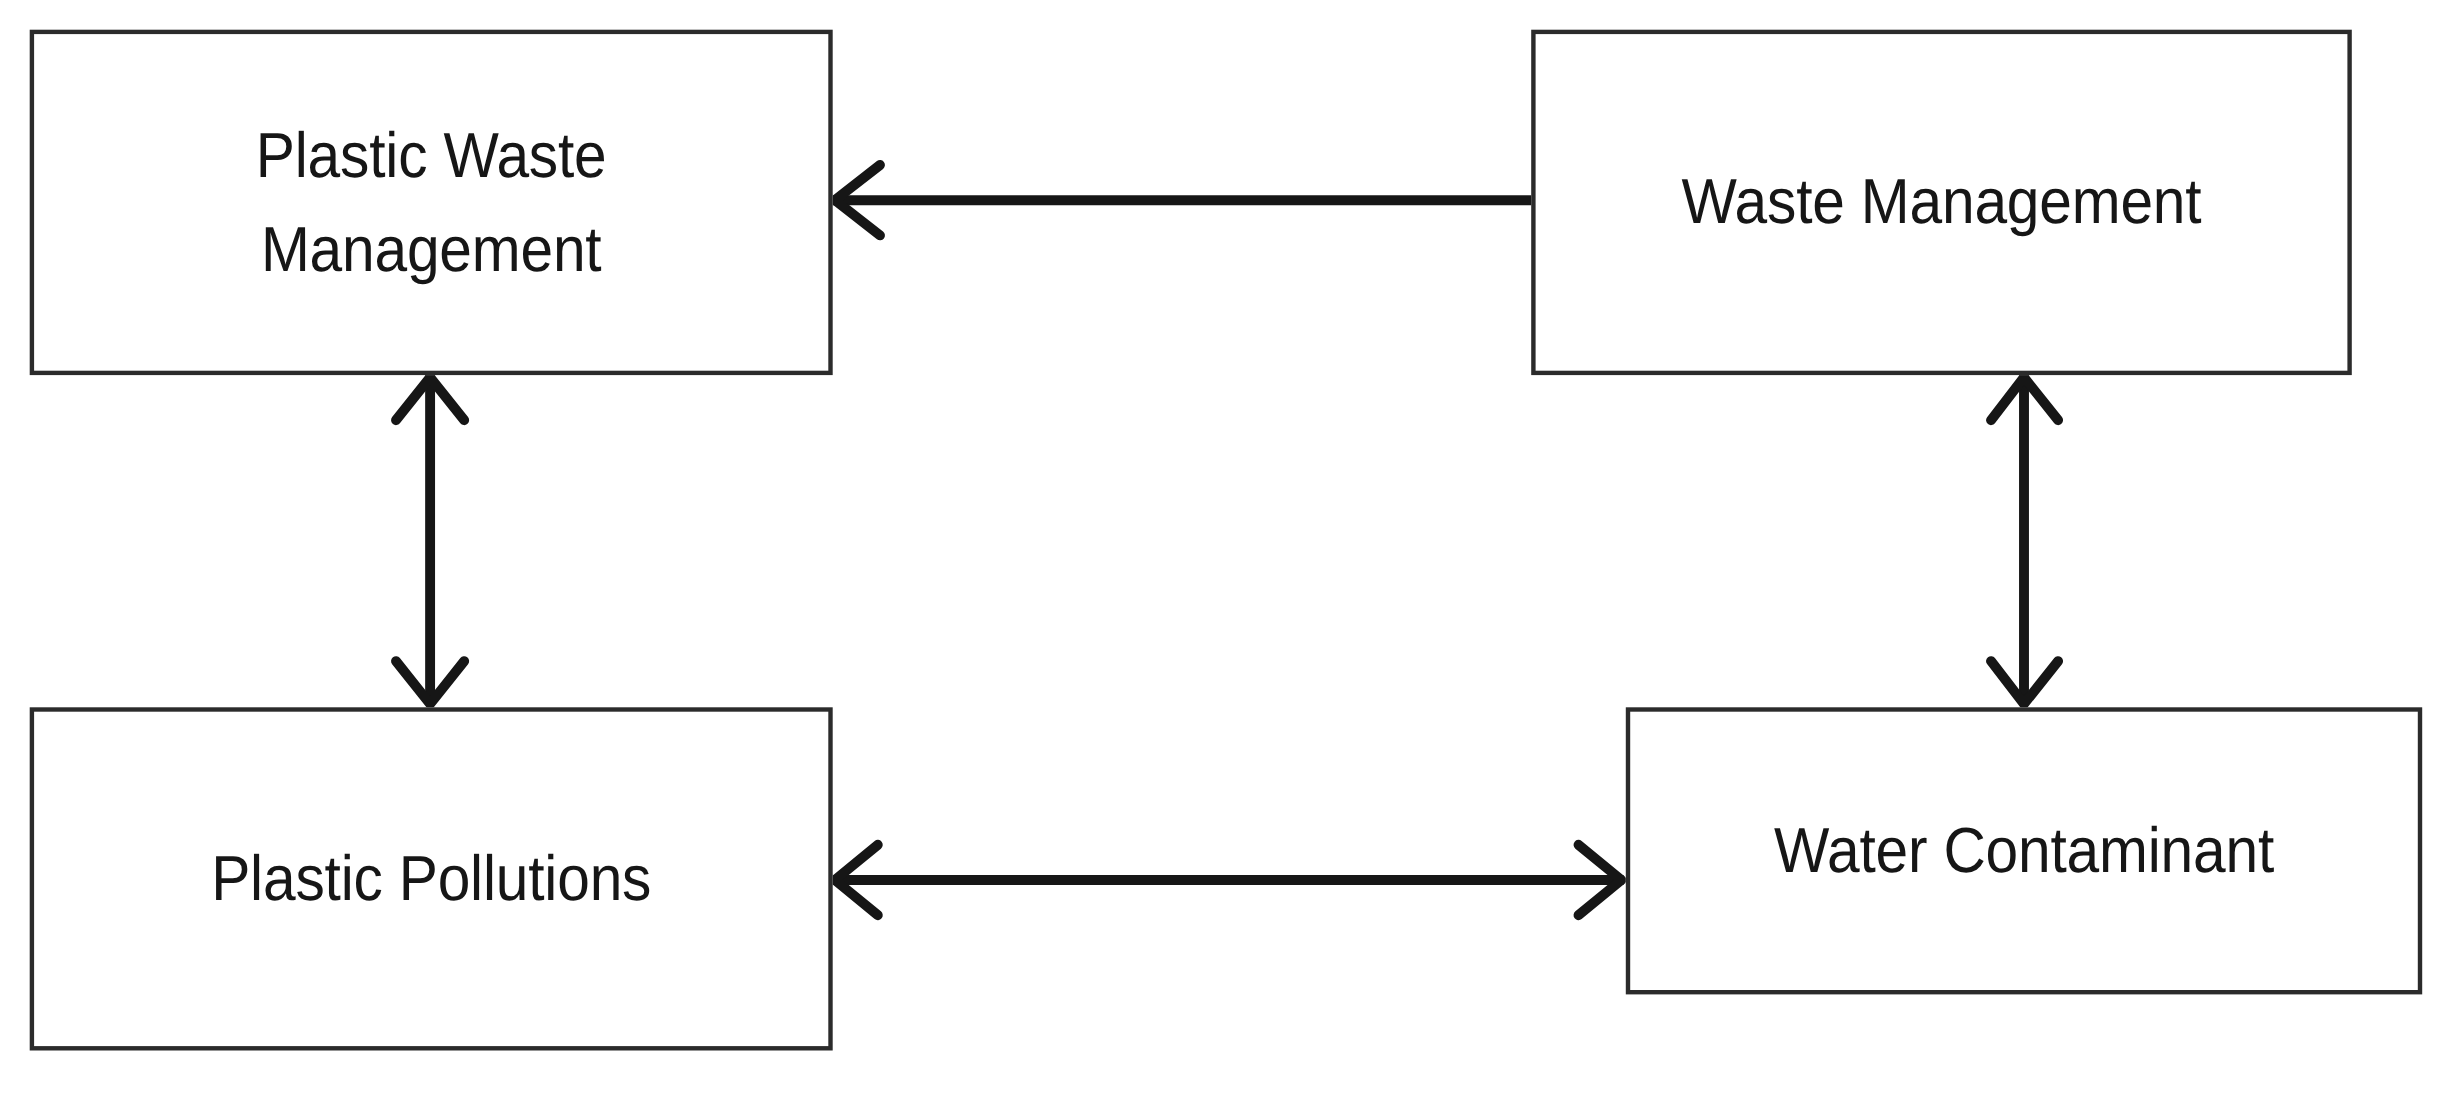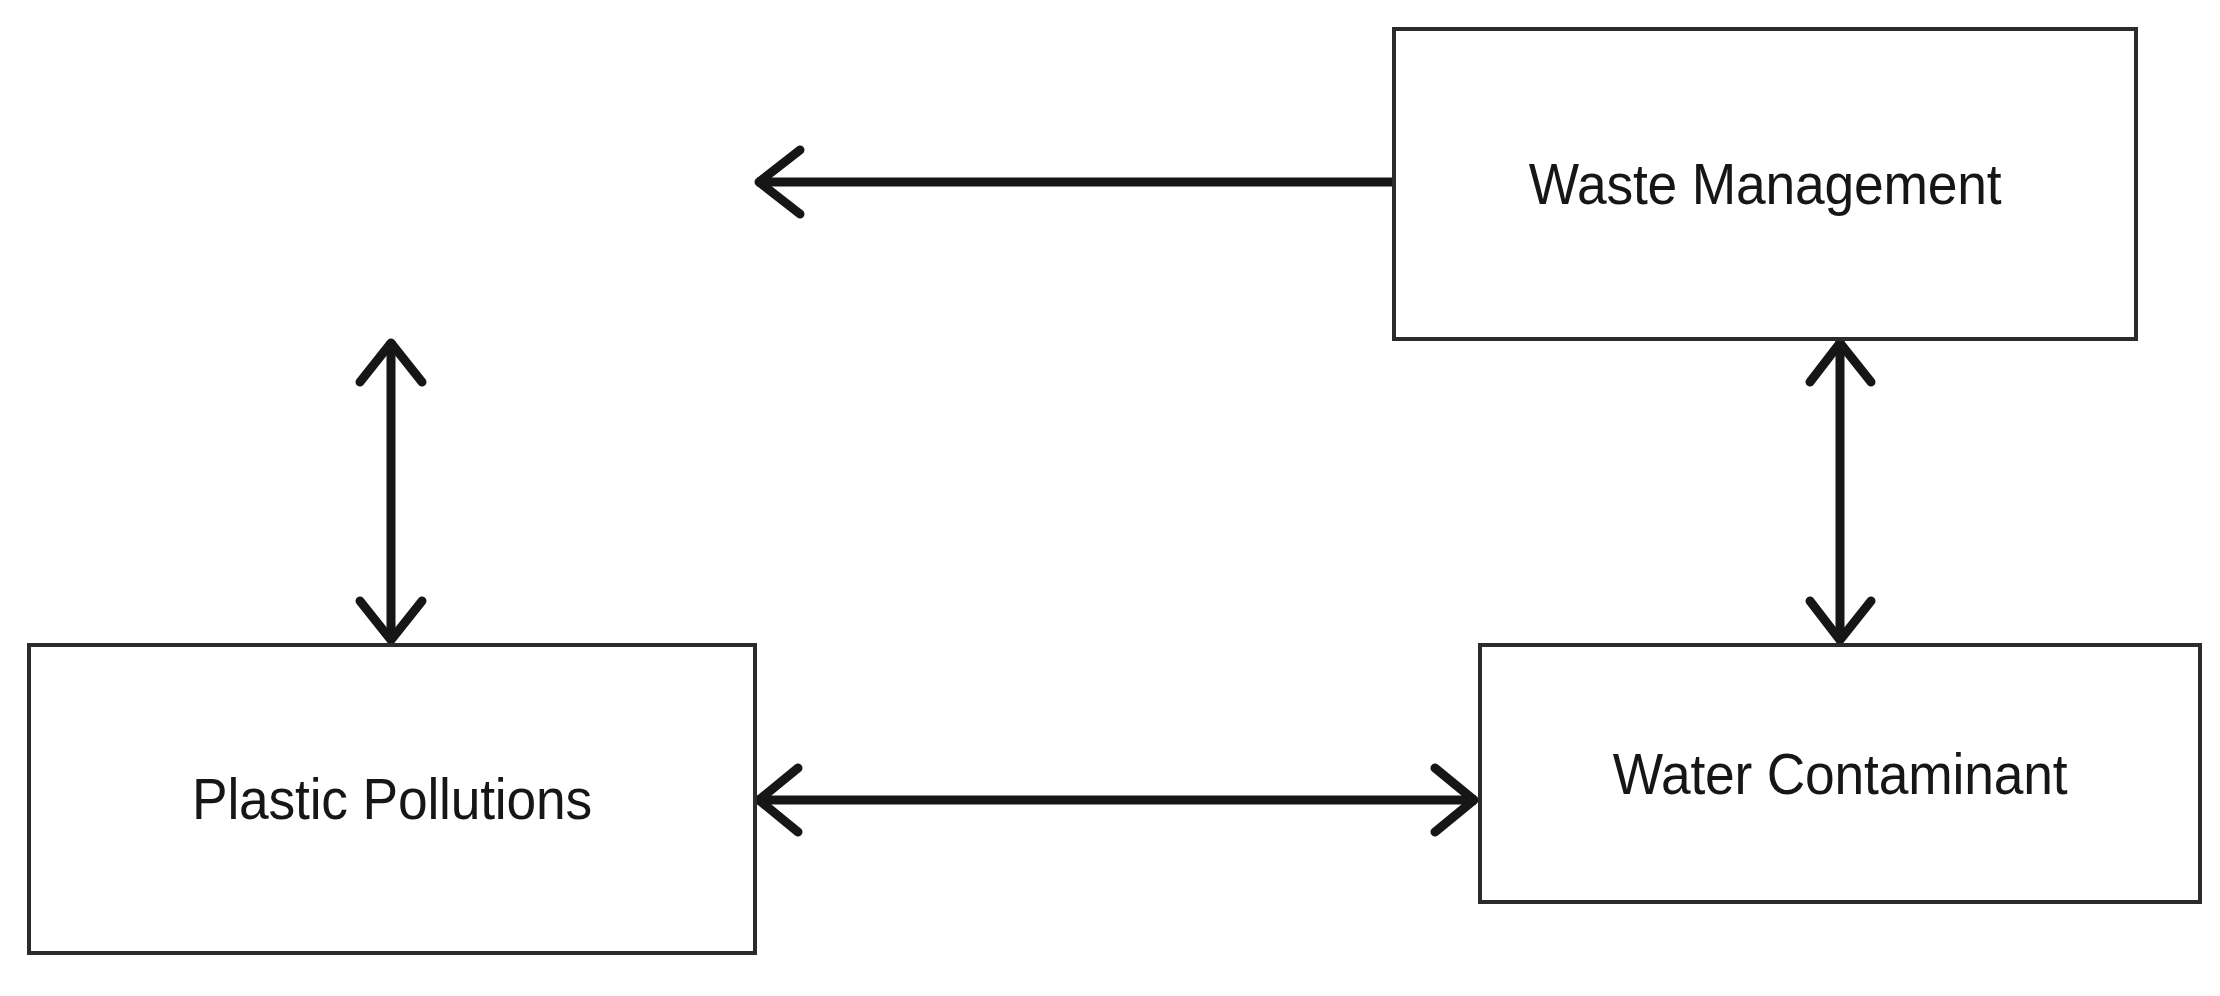--- a/index.html
+++ b/index.html
@@ -78,20 +78,24 @@
       <polyline points="360,601 391,640 422,601" fill="none" stroke="#161616" stroke-width="9" stroke-linecap="round" stroke-linejoin="round"></polyline>
     </g>
 
     <g>
       <line x1="1840" y1="341" x2="1840" y2="641" stroke="#161616" stroke-width="9" stroke-linecap="butt"></line>
       <polyline points="1810,382 1840,343 1871,382" fill="none" stroke="#161616" stroke-width="9" stroke-linecap="round" stroke-linejoin="round"></polyline>
       <polyline points="1810,601 1840,640 1871,601" fill="none" stroke="#161616" stroke-width="9" stroke-linecap="round" stroke-linejoin="round"></polyline>
     </g>
   </svg>
 
+  <div class="node" style="left:27px; top:27px; width:730px; height:314px;">
+    <span class="node-label two-line">Plastic Waste
+Management</span>
+  </div>
 
   <div class="node" style="left:1392px; top:27px; width:746px; height:314px;">
     <span class="node-label">Waste Management</span>
   </div>
 
   <div class="node" style="left:27px; top:643px; width:730px; height:312px;">
     <span class="node-label">Plastic Pollutions</span>
   </div>
 
   <div class="node" style="left:1478px; top:643px; width:724px; height:261px;">

